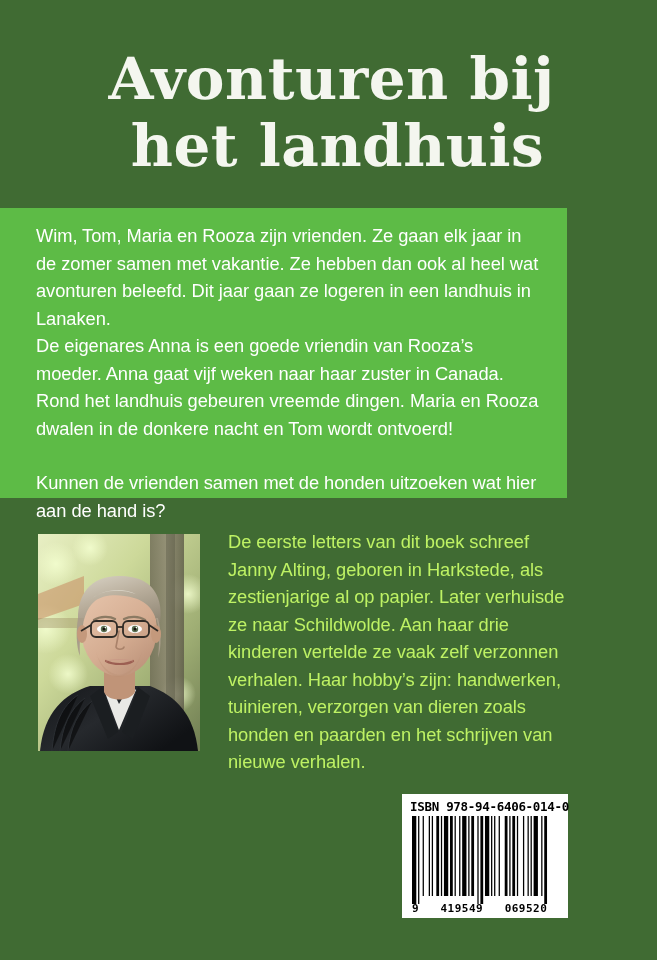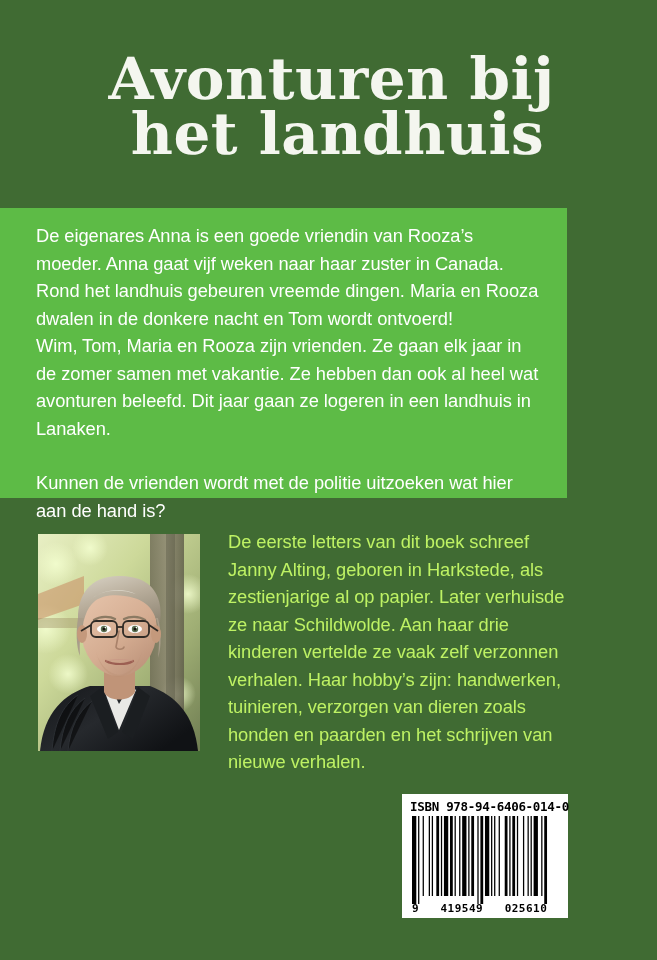--- a/index.html
+++ b/index.html
@@ -30,21 +30,21 @@
     letter-spacing: 0.5px;
     line-height: 0.95;
     text-rendering: geometricPrecision;
   }
   .title-line {
     display: block;
     font-size: 58px;
     white-space: nowrap;
   }
   .title-line.l1 { padding-left: 6px; }
-  .title-line.l2 { padding-left: 18px; }
+  .title-line.l2 { padding-left: 18px; margin-top: 12px; }
 
   
   .blurb-panel {
     position: absolute;
     left: 0;
     top: 208px;
     width: 567px;
     height: 290px;
     background: #5dbb46;
     box-sizing: border-box;
@@ -123,23 +123,23 @@
 <body>
 
 <div class="cover">
 
   <div class="title-block">
     <span class="title-line l1">Avonturen bij</span>
     <span class="title-line l2">het landhuis</span>
   </div>
 
   <div class="blurb-panel">
+    <p class="blurb-p">Wim, Tom, Maria en Rooza zijn vrienden. Ze gaan elk jaar in de zomer samen met vakantie. Ze hebben dan ook al heel wat avonturen beleefd. Dit jaar gaan ze logeren in een landhuis in Lanaken.</p>
     <p class="blurb-p">De eigenares Anna is een goede vriendin van Rooza’s moeder. Anna gaat vijf weken naar haar zuster in Canada. Rond het landhuis gebeuren vreemde dingen. Maria en Rooza dwalen in de donkere nacht en Tom wordt ontvoerd!</p>
-    <p class="blurb-p">Wim, Tom, Maria en Rooza zijn vrienden. Ze gaan elk jaar in de zomer samen met vakantie. Ze hebben dan ook al heel wat avonturen beleefd. Dit jaar gaan ze logeren in een landhuis in Lanaken.</p>
-    <p class="blurb-p gap">Kunnen de vrienden wordt met de politie uitzoeken wat hier aan de hand is?</p>
+    <p class="blurb-p gap">Kunnen de vrienden samen met de honden uitzoeken wat hier aan de hand is?</p>
   </div>
 
   <div class="author-photo">
     <svg width="162" height="217" viewBox="0 0 162 217" xmlns="http://www.w3.org/2000/svg">
       <defs>
         <linearGradient id="bgGrad" x1="0" y1="0" x2="1" y2="1">
           <stop offset="0%" stop-color="#e8efc4"></stop>
           <stop offset="35%" stop-color="#cdd99a"></stop>
           <stop offset="70%" stop-color="#9fae74"></stop>
           <stop offset="100%" stop-color="#6f7d52"></stop>
@@ -275,17 +275,17 @@
           <rect x="117.52" y="0" width="1.27" height="80"></rect>
           <rect x="120.56" y="0" width="1.27" height="80"></rect>
           <rect x="123.60" y="0" width="4.31" height="80"></rect>
           <rect x="131.20" y="0" width="1.27" height="80"></rect>
           <rect x="134.24" y="0" width="2.79" height="88"></rect>
         </g>
     </svg>
     <span class="bc-digits">
       <span>9</span>
       &nbsp;&nbsp;<span>419549</span>
-      &nbsp;&nbsp;<span>025610</span>
+      &nbsp;&nbsp;<span>069520</span>
     </span>
   </div>
 
 </div>
 
 </body></html>

